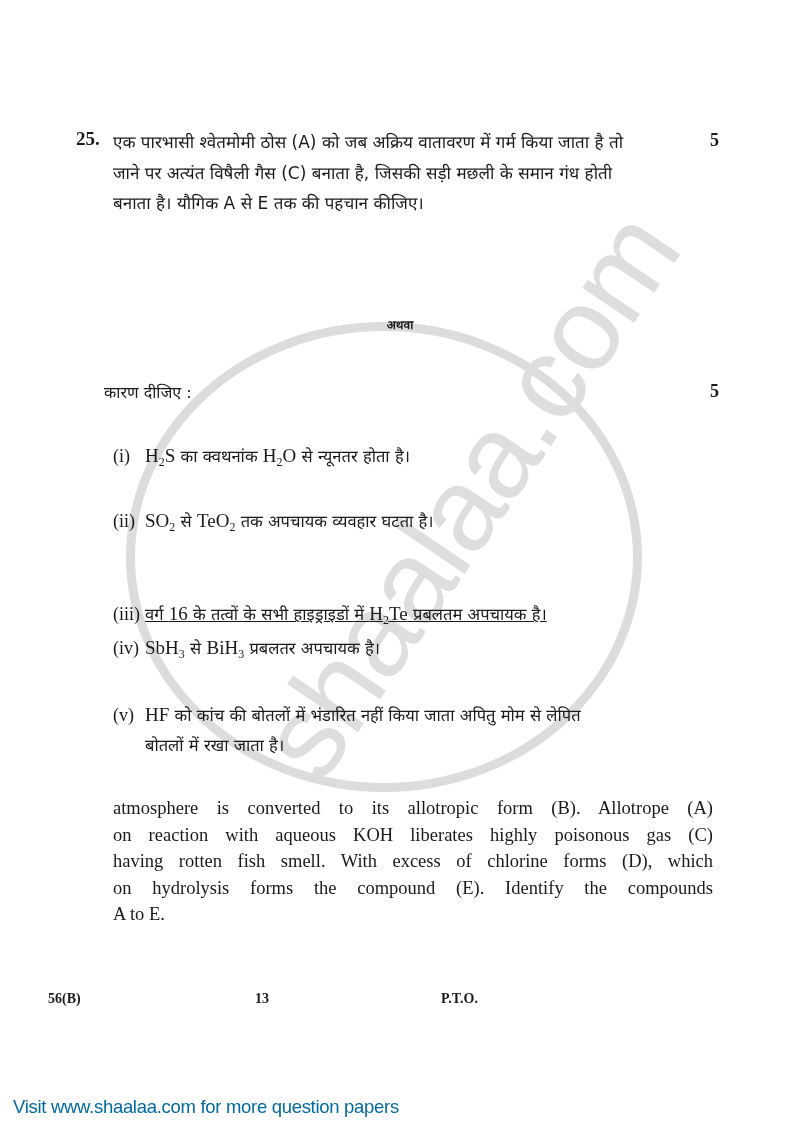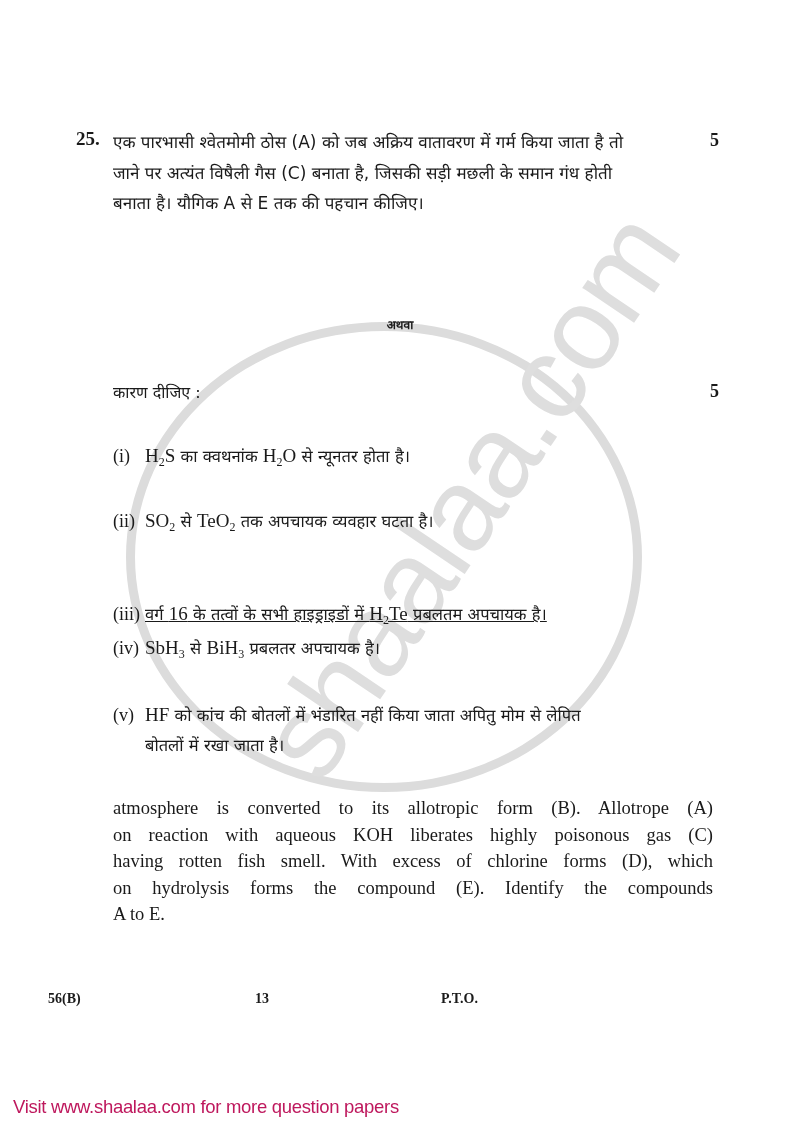--- a/index.html
+++ b/index.html
@@ -18,42 +18,42 @@
   .q-num { position: absolute; left: 76px; top: 128px; font-weight: bold; font-size: 19px;
       font-family: "Liberation Serif", serif; }
   .marks { position: absolute; left: 710px; font-weight: bold; font-size: 18px;
       font-family: "Liberation Serif", serif; }
   .hindi-para { position: absolute; left: 113px; top: 127px; width: 590px; font-size: 17px;
       line-height: 30.5px; font-family: "DejaVu Sans", sans-serif; text-align: justify; }
   .hindi-para .line { display: block; white-space: nowrap; }
 
   .athva { position: absolute; left: 0; width: 800px; text-align: center; top: 316px;
       font-size: 12px; font-weight: bold; font-family: "DejaVu Sans", sans-serif; }
-  .reason-label { position: absolute; left: 113px; top: 381px; font-size: 16px;
+  .reason-label { position: absolute; left: 104px; top: 381px; font-size: 16px;
       font-family: "DejaVu Sans", sans-serif; text-align: center; }
 
   .sub-item { position: absolute; left: 113px; font-size: 16.5px; font-family: "DejaVu Sans", sans-serif;
       white-space: nowrap; }
   .sub-item .roman { font-family: "Liberation Serif", serif; font-size: 18px; display: inline-block; }
   .sub-item .chem { font-family: "Liberation Serif", serif; font-size: 19px; }
   .sub-item sub { font-size: 12px; font-family: "Liberation Serif", serif; }
   .sub-cont { position: absolute; left: 145px; font-size: 16.5px; font-family: "DejaVu Sans", sans-serif; }
 
   .english-para { position: absolute; left: 113px; top: 795px; width: 600px; font-size: 18.5px;
       line-height: 26.5px; font-family: "Liberation Serif", serif; }
   .english-para .line { display: block; white-space: nowrap; text-align: justify; text-align-last: justify; }
   .english-para .line.last { text-align-last: left; }
 
   .footer { position: absolute; top: 991px; font-family: "Liberation Serif", serif; font-weight: bold;
       font-size: 14px; }
   .footer-code { left: 48px; }
   .footer-pto { left: 441px; }
 
   .visit { position: absolute; left: 13px; top: 1096px; font-family: "Liberation Sans", sans-serif;
-      font-size: 18.5px; color: #be185d; letter-spacing: -0.3px; }
+      font-size: 18.5px; color: #0369a1; letter-spacing: -0.3px; }
 </style>
 </head>
 <body>
 
 <div class="page">
 
   <div class="watermark-circle"></div>
   <div class="watermark-text">shaalaa.com</div>
 
   <div class="content">

